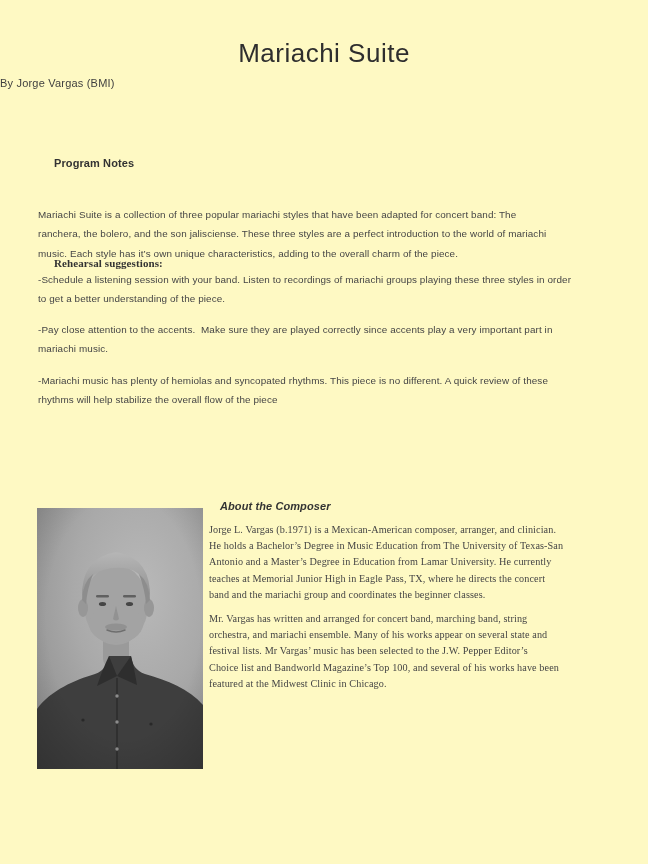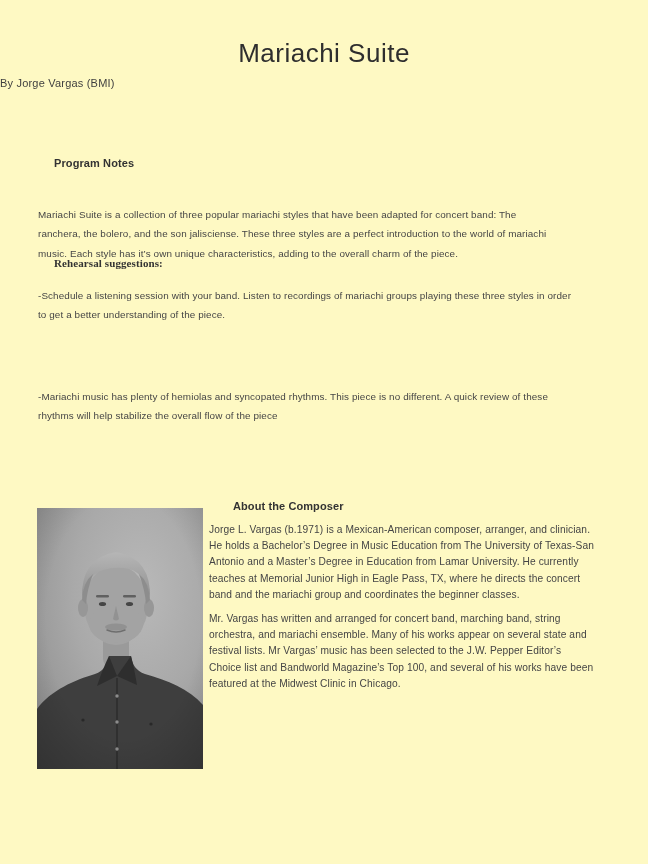--- a/index.html
+++ b/index.html
@@ -40,35 +40,35 @@
   .h {
     position: absolute;
     margin: 16px;
     font-size: 11px;
     font-weight: 700;
     color: #333333;
     letter-spacing: 0.1px;
   }
   .program-h  { left: 38px; top: 141px; }
   .rehearsal-h{ left: 38px; top: 241px; font-family: Liberation Serif, serif; }
-  .about-h    { left: 217px; top: 484px; }
+  .about-h    { left: 204px; top: 484px; font-style: italic; }
   .body {
     position: absolute;
     left: 38px;
     margin: 0;
     font-size: 9.9px;
     line-height: 19.4px;
     color: #454545;
     letter-spacing: 0.1px;
     white-space: pre;
   }
   .program-b { top: 173px; margin-top: 32px; }
-  .r1 { top: 270px; margin-top: 16px; }
+  .r1 { top: 270px; }
   .r2 { top: 320px; }
-  .r3 { top: 371px; margin-top: 16px; }
+  .r3 { top: 371px; }
   .photo {
     position: absolute;
     left: 37px;
     top: 508px;
     width: 166px;
     height: 261px;
     overflow: hidden;
   }
   .photo svg { display: block; width: 166px; height: 261px; }
   .about-text {
@@ -77,38 +77,41 @@
     top: 522px;
     width: 420px;
   }
   .about-text p {
     margin: 0 0 8px 0;
     font-size: 10.2px;
     line-height: 16.2px;
     color: #454545;
     letter-spacing: 0.1px;
     white-space: pre;
+    font-family: Liberation Serif, serif;
   }
 </style>
 </head>
 <body>
 
 <div class="page">
 
   <h1 class="title">Mariachi Suite</h1>
   <div class="byline">By Jorge Vargas (BMI)</div>
 
   <h2 class="h program-h">Program Notes</h2>
   <p class="body program-b">Mariachi Suite is a collection of three popular mariachi styles that have been adapted for concert band: The
 ranchera, the bolero, and the son jalisciense. These three styles are a perfect introduction to the world of mariachi
 music. Each style has it’s own unique characteristics, adding to the overall charm of the piece.</p>
 
   <h2 class="h rehearsal-h">Rehearsal suggestions:</h2>
   <p class="body r1">-Schedule a listening session with your band. Listen to recordings of mariachi groups playing these three styles in order
 to get a better understanding of the piece.</p>
+  <p class="body r2">-Pay close attention to the accents.  Make sure they are played correctly since accents play a very important part in
+mariachi music.</p>
   <p class="body r3">-Mariachi music has plenty of hemiolas and syncopated rhythms. This piece is no different. A quick review of these
 rhythms will help stabilize the overall flow of the piece</p>
 
   <h2 class="h about-h">About the Composer</h2>
 
   <div class="photo">
     <svg viewBox="0 0 166 261" xmlns="http://www.w3.org/2000/svg">
       <defs>
         <radialGradient id="bgGrad" cx="62%" cy="32%" r="90%">
           <stop offset="0%" stop-color="#b9b9b9"></stop>

